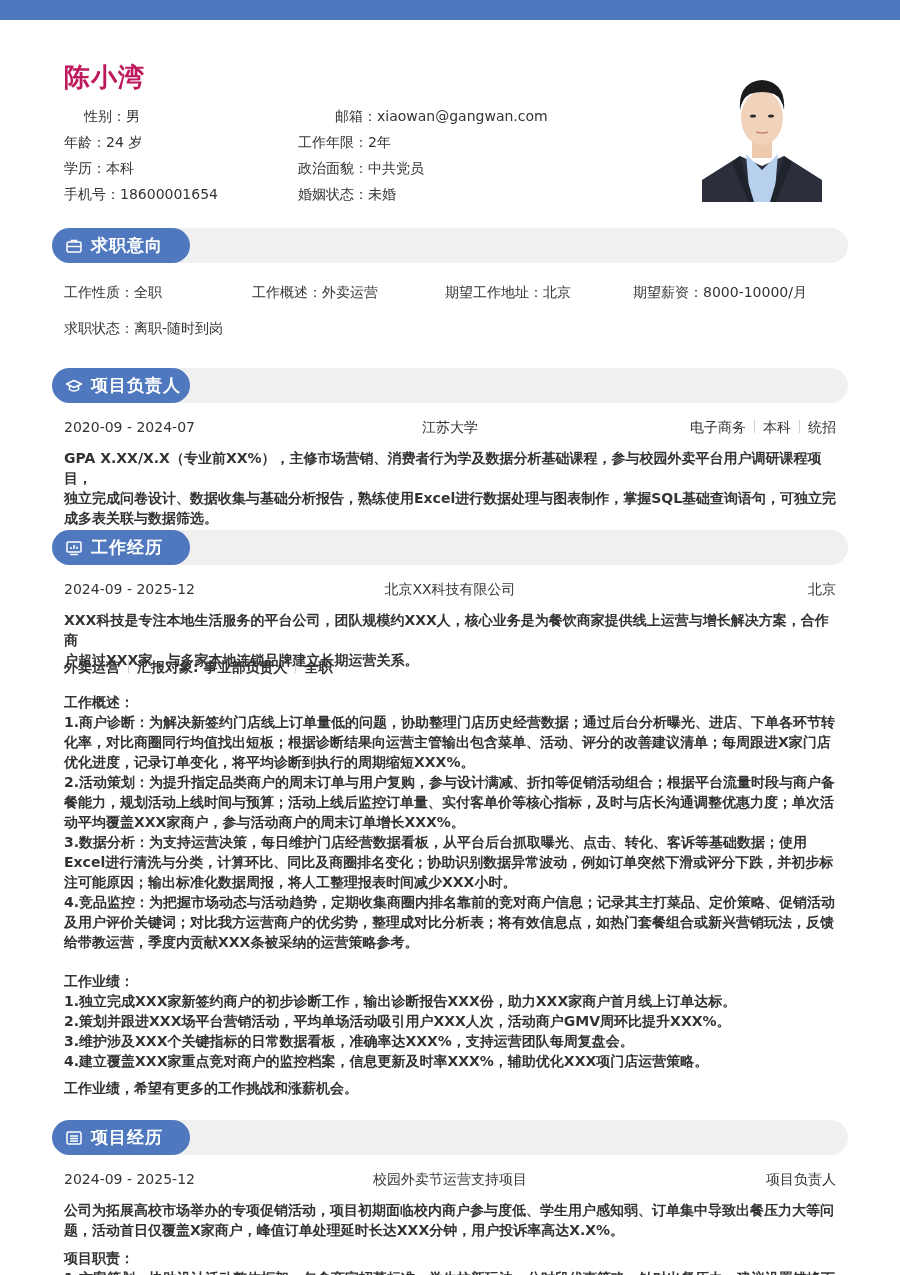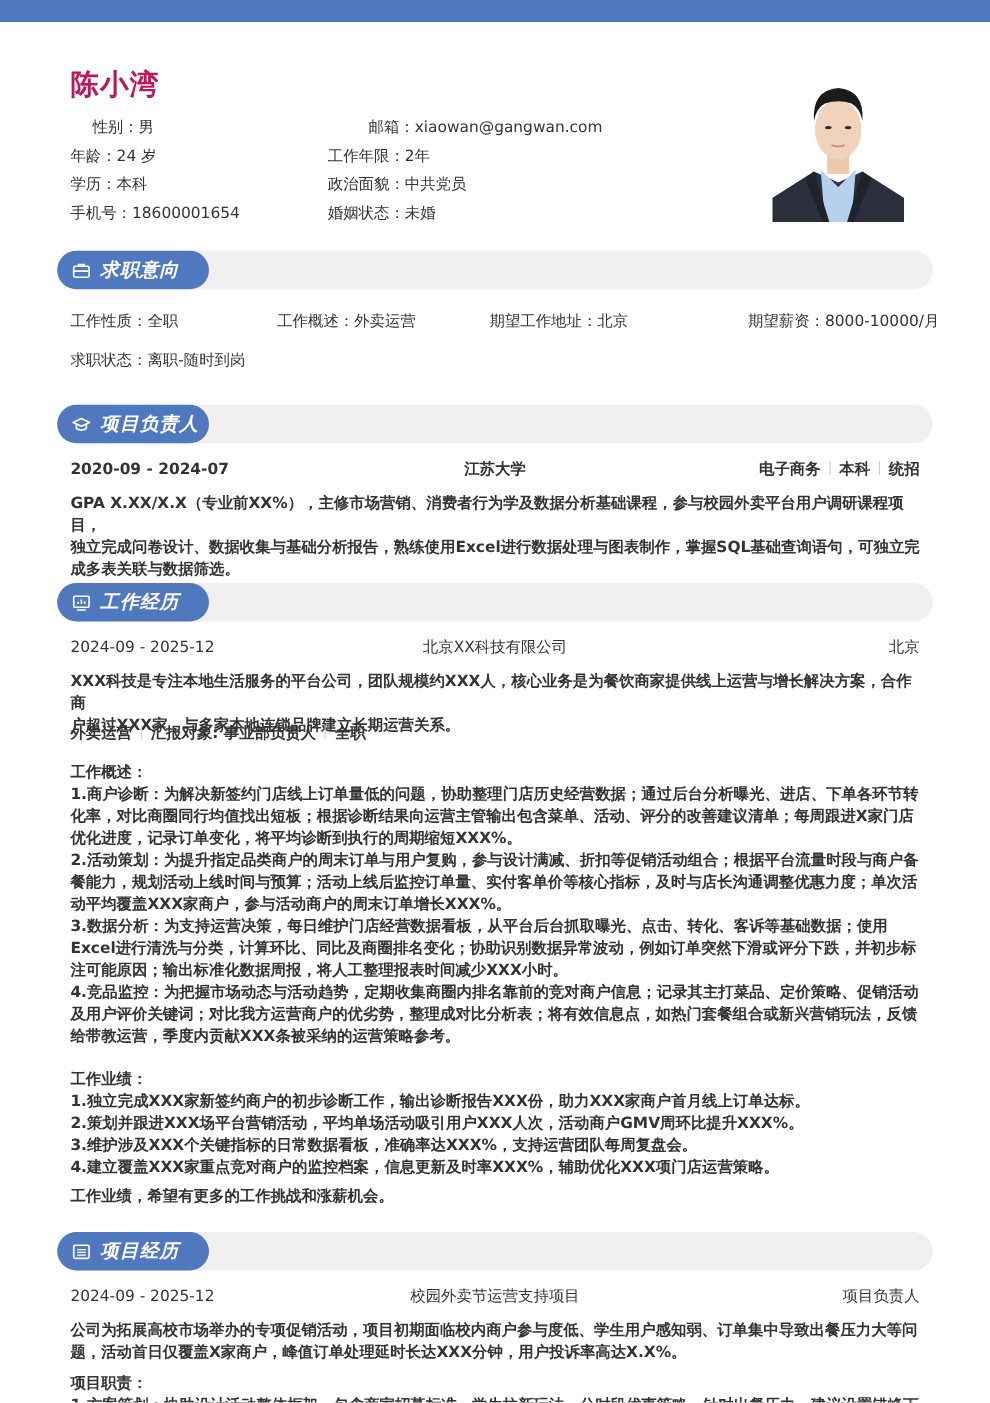--- a/index.html
+++ b/index.html
@@ -8,21 +8,21 @@
     .topbar { position: absolute; left: 0; top: 0; width: 900px; height: 20px; background: #4f78bf; }
 
     .header { position: absolute; left: 64px; top: 58px; width: 780px; height: 150px; }
     .name { font-size: 26px; font-weight: bold; color: #be185d; height: 40px; line-height: 38px; letter-spacing: 1px; }
     .info-grid { position: relative; margin-top: 5px; }
     .info-row { position: absolute; font-size: 14px; line-height: 20px; white-space: nowrap; }
     .info-row .lbl { color: #333333; }
     .photo { position: absolute; left: 702px; top: 70px; width: 120px; height: 132px; overflow: hidden; background: #ffffff; }
 
     .section-bar { position: absolute; left: 52px; width: 796px; height: 35px; background: #f0f0f0; border-radius: 18px; }
-    .section-pill { position: absolute; left: 0; top: 0; height: 35px; width: 138px; background: #4f78bf; border-radius: 18px; display: flex; align-items: center; padding-left: 13px; color: #ffffff; font-style: italic; }
+    .section-pill { position: absolute; left: 0; top: 0; height: 35px; width: 138px; background: #4f78bf; border-radius: 18px; display: flex; align-items: center; padding-left: 13px; color: #ffffff; }
     .section-pill svg { width: 18px; height: 18px; margin-right: 8px; flex: none; }
     .section-title { font-size: 17px; font-weight: bold; letter-spacing: 1px; }
 
     .row3 { position: absolute; left: 64px; width: 772px; height: 20px; font-size: 14px; line-height: 20px; white-space: nowrap; }
     .row3 .c-left { position: absolute; left: 0; top: 0; }
     .row3 .c-mid { position: absolute; left: 0; right: 0; top: 0; text-align: center; }
     .row3 .c-right { position: absolute; right: 0; top: 0; text-align: right; }
     .sep { display: inline-block; width: 1px; height: 13px; background: #d0d0d0; margin: 0 8px; vertical-align: -1px; }
 
     .para { position: absolute; left: 64px; width: 774px; font-size: 14px; line-height: 20px; color: #333333; font-weight: bold; }
@@ -102,38 +102,38 @@
 
 <div class="intent-item" style="left:64px;top:282px;">
   <span>工作性质：</span><span>全职</span>
 </div>
 <div class="intent-item" style="left:252px;top:282px;">
   <span>工作概述：</span><span>外卖运营</span>
 </div>
 <div class="intent-item" style="left:445px;top:282px;">
   <span>期望工作地址：</span><span>北京</span>
 </div>
-<div class="intent-item" style="left:680px;top:282px;">
+<div class="intent-item" style="left:633px;top:282px;">
   <span>期望薪资：</span><span>8000-10000/月</span>
 </div>
 <div class="intent-item" style="left:64px;top:318px;">
   <span>求职状态：</span><span>离职-随时到岗</span>
 </div>
 
 <div class="section-bar" style="top:368px;">
   <div class="section-pill">
     <svg viewBox="0 0 18 18">
       <path d="M1.5 7 L9 3.5 L16.5 7 L9 10.5 Z" fill="none" stroke="#ffffff" stroke-width="1.5" stroke-linejoin="round"></path>
       <path d="M4.5 8.5 V12.5 Q9 15.5 13.5 12.5 V8.5" fill="none" stroke="#ffffff" stroke-width="1.5"></path>
     </svg>
     <span class="section-title">项目负责人</span>
   </div>
 </div>
 
-<div class="row3" style="top:417px;font-weight:bold;">
+<div class="row3" style="top:417px;">
   <span class="c-left">2020-09 - 2024-07</span>
   <span class="c-mid">江苏大学</span>
   <span class="c-right">
     <span>电子商务</span><span class="sep"></span><span>本科</span><span class="sep"></span><span>统招</span>
   </span>
 </div>
 
 <div class="para" style="top:448px;">
   <p>GPA X.XX/X.X（专业前XX%），主修市场营销、消费者行为学及数据分析基础课程，参与校园外卖平台用户调研课程项目，</p>
   <p>独立完成问卷设计、数据收集与基础分析报告，熟练使用Excel进行数据处理与图表制作，掌握SQL基础查询语句，可独立完</p>

